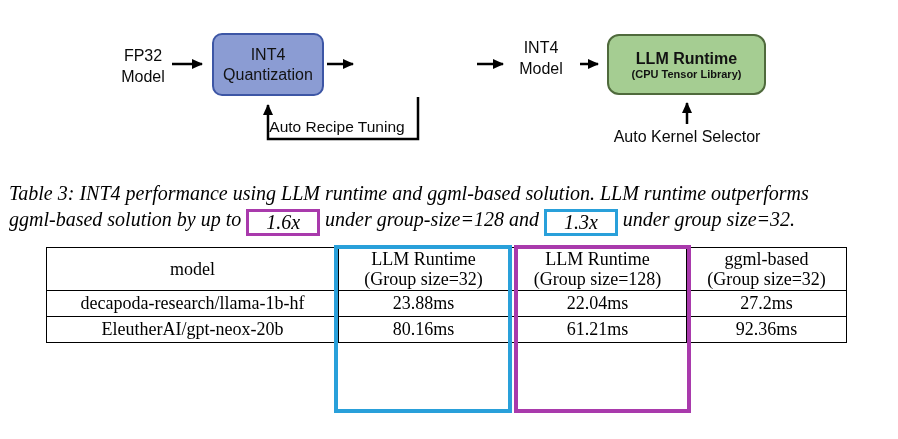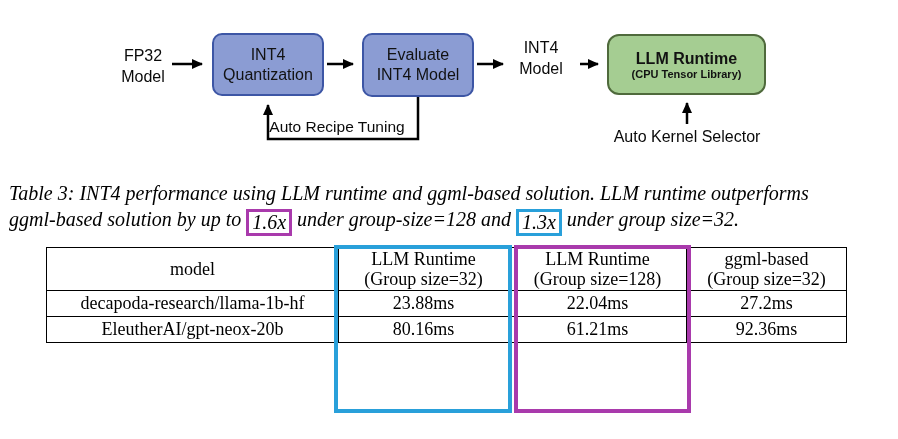--- a/index.html
+++ b/index.html
@@ -53,21 +53,21 @@
   
   .caption{
     position:absolute;left:9px;top:180px;width:889px;
     font-family:"Liberation Serif",serif;
     font-size:20px;color:#000;font-style:italic;
   }
   .cap-line{height:26px;line-height:26px;white-space:nowrap;}
   .hl{
     display:inline-block;
     line-height:21px;
-    padding:0 3px;
+    padding:0 17px;
     vertical-align:-3px;
   }
   .hl-purple{border:3px solid var(--hl-purple);}
   .hl-blue{border:3px solid var(--hl-blue);}
 
   
   .table-wrap{position:absolute;left:46px;top:247px;width:800px;}
   table.results{
     width:800px;border-collapse:collapse;table-layout:fixed;
     font-family:"Liberation Serif",serif;font-size:18px;color:#000;
@@ -117,24 +117,20 @@
     <div class="dlabel lbl-fp32">
       <div>FP32</div>
       <div>Model</div>
     </div>
 
     <div class="flowbox blue box-quant">
       <div>INT4</div>
       <div>Quantization</div>
     </div>
 
-    <div class="flowbox blue box-eval">
-      <div>Evaluate</div>
-      <div>INT4 Model</div>
-    </div>
 
     <div class="dlabel lbl-int4">
       <div>INT4</div>
       <div>Model</div>
     </div>
 
     <div class="flowbox green box-runtime">
       <div class="rt-title">LLM Runtime</div>
       <div class="rt-sub">(CPU Tensor Library)</div>
     </div>

